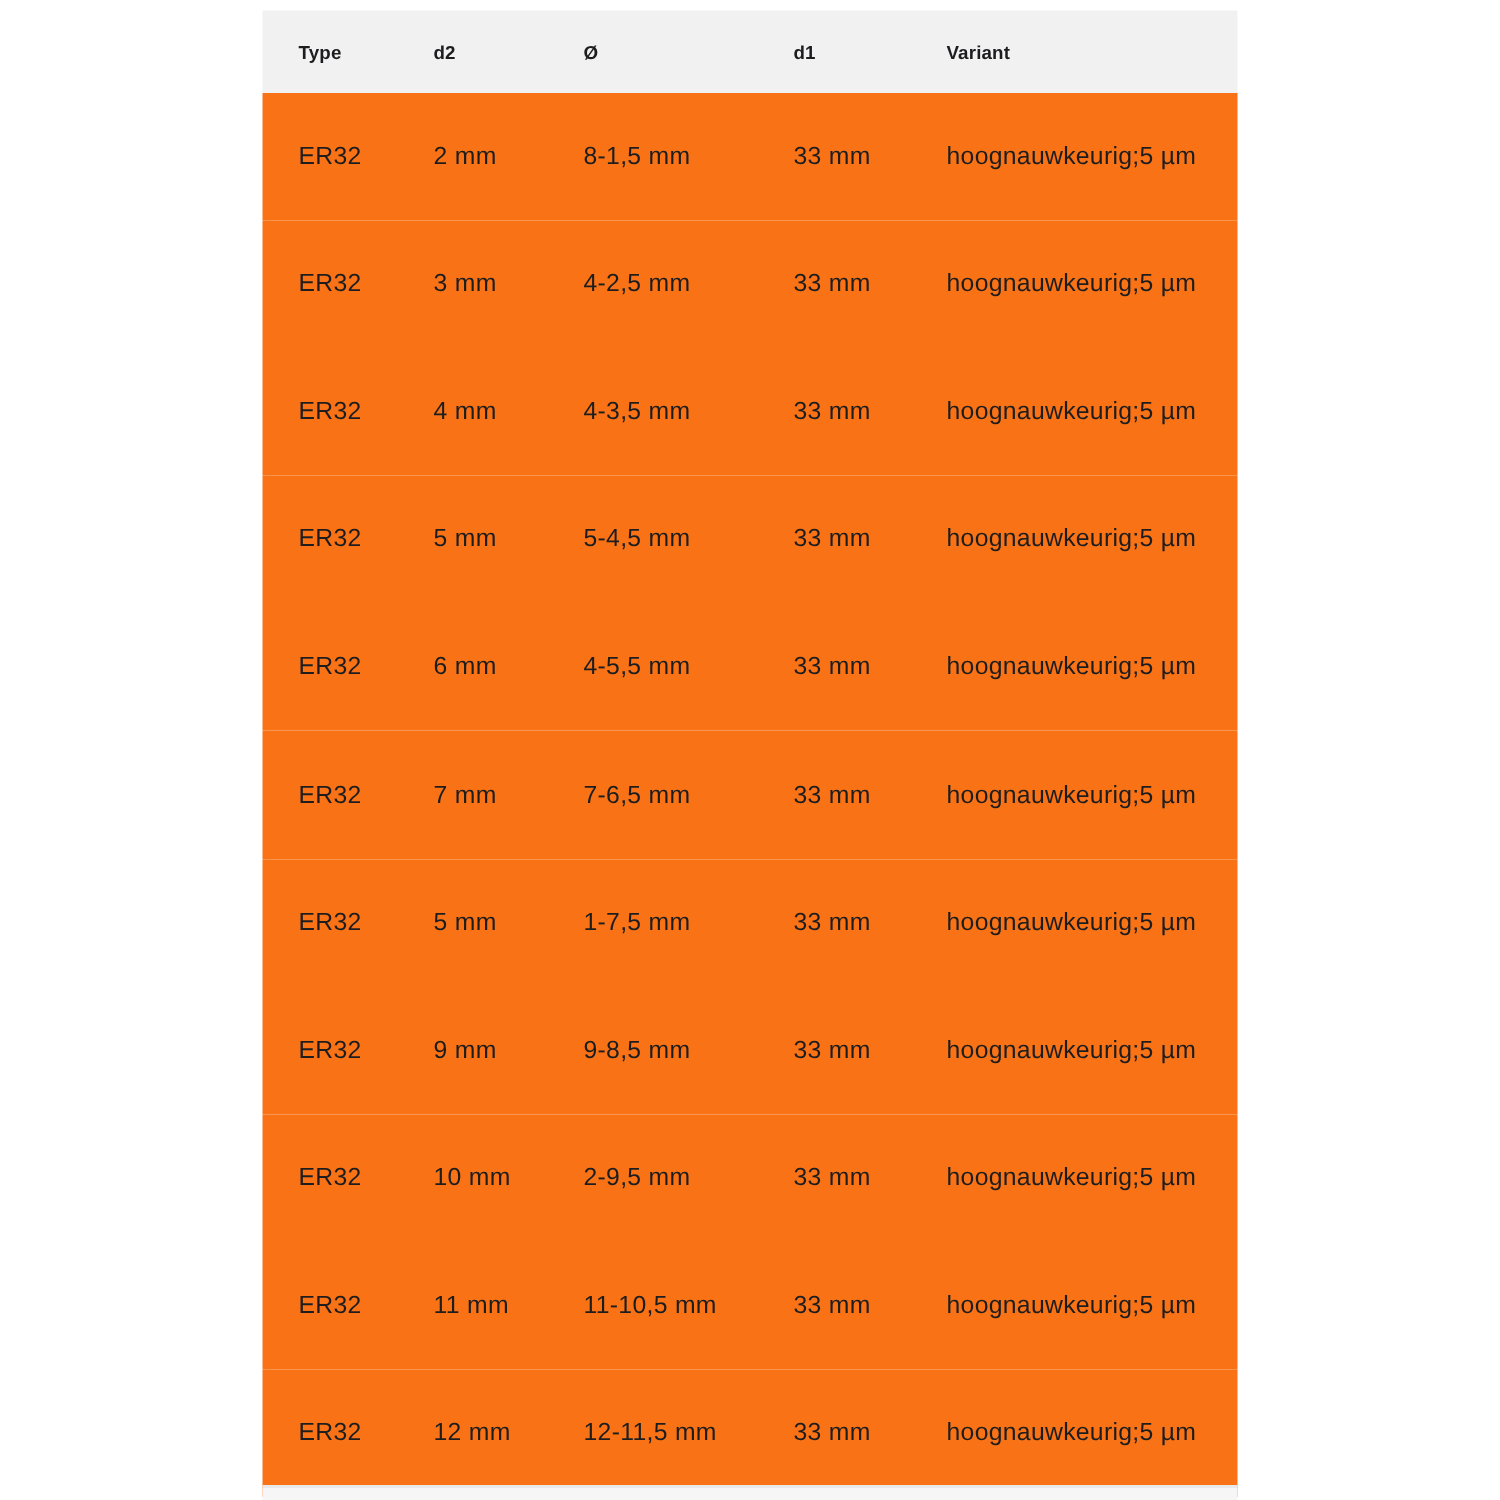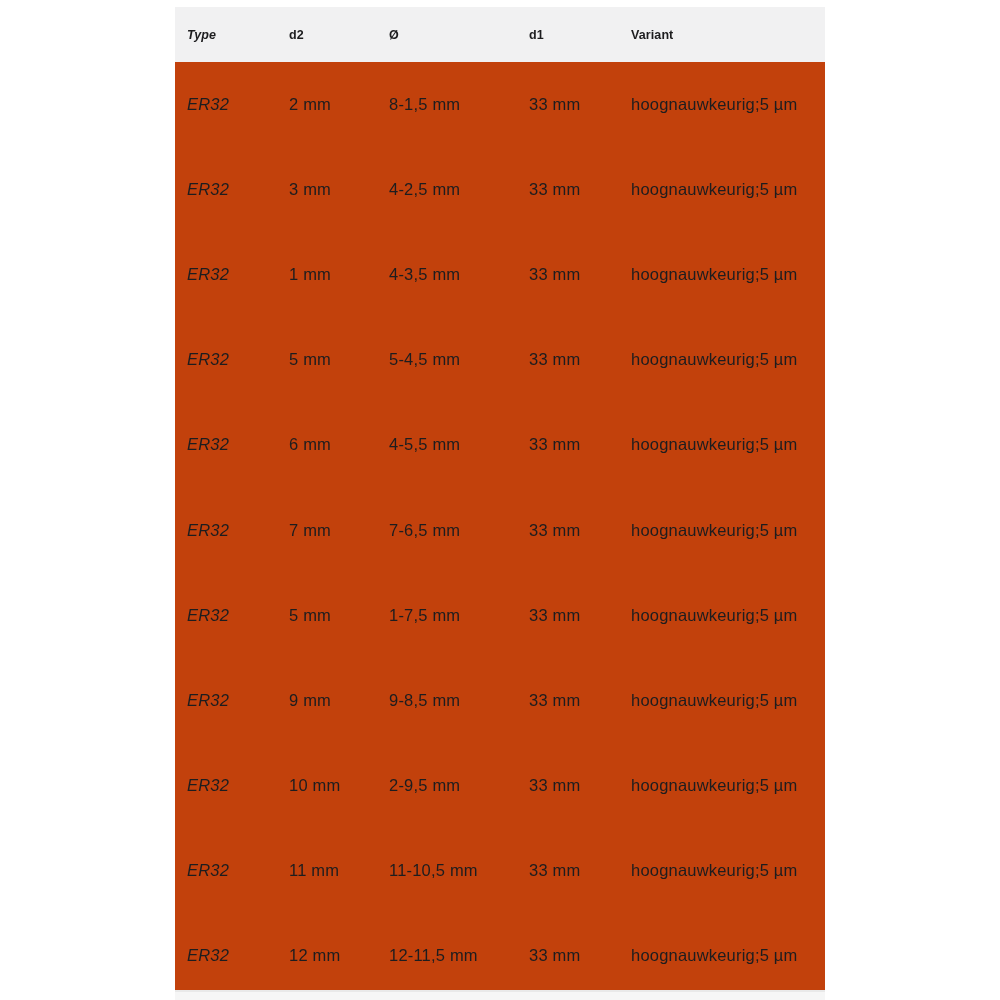--- a/index.html
+++ b/index.html
@@ -29,24 +29,24 @@
     font-weight: 700;
     color: #1d1d1f;
     letter-spacing: 0.1px;
   }
   .trow {
     height: 85.1px;
     font-size: 16.5px;
     font-weight: 400;
     color: #1d1d1f;
     letter-spacing: 0.2px;
-    background: #c2410c;
+    background: #f97316;
   }
   .cell { white-space: nowrap; overflow: hidden; }
-  .c1 { padding-left: 12px; font-style: italic; }
+  .c1 { padding-left: 24px; }
   .bottom-divider {
     position: absolute;
     left: 175px;
     top: 990px;
     width: 650px;
     height: 2px;
     background: #e9e9e9;
   }
   .bottom-strip {
     position: absolute;
@@ -78,21 +78,21 @@
       </div>
       <div class="grid-row trow">
         <div class="cell c1">ER32</div>
         <div class="cell">3 mm</div>
         <div class="cell">4-2,5 mm</div>
         <div class="cell">33 mm</div>
         <div class="cell">hoognauwkeurig;5 µm</div>
       </div>
       <div class="grid-row trow">
         <div class="cell c1">ER32</div>
-        <div class="cell">1 mm</div>
+        <div class="cell">4 mm</div>
         <div class="cell">4-3,5 mm</div>
         <div class="cell">33 mm</div>
         <div class="cell">hoognauwkeurig;5 µm</div>
       </div>
       <div class="grid-row trow">
         <div class="cell c1">ER32</div>
         <div class="cell">5 mm</div>
         <div class="cell">5-4,5 mm</div>
         <div class="cell">33 mm</div>
         <div class="cell">hoognauwkeurig;5 µm</div>

